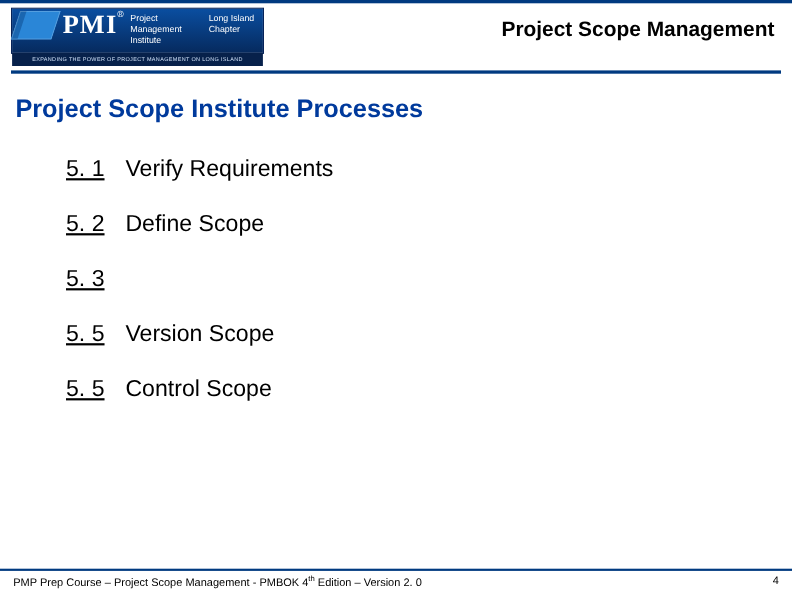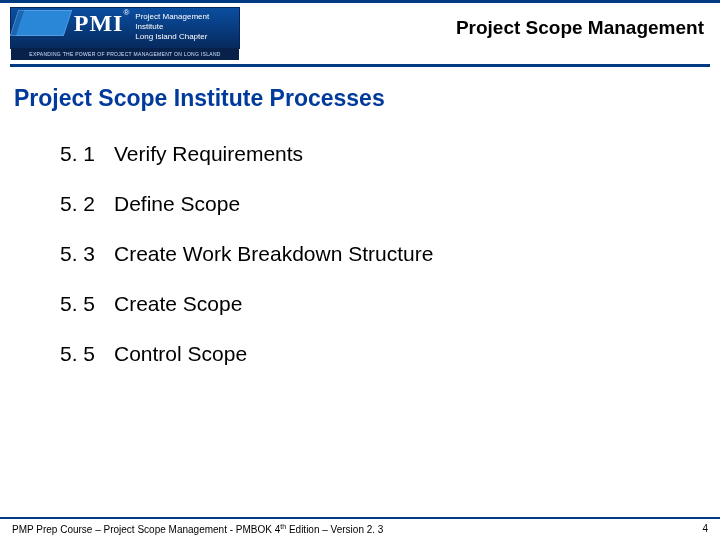--- a/index.html
+++ b/index.html
@@ -3,30 +3,30 @@
 <meta charset="utf-8">
 <style>
   * { box-sizing: border-box; margin: 0; padding: 0; }
   html, body { width: 720px; height: 540px; font-family: Arial, Helvetica, sans-serif; background: #fff; }
   .slide { width: 720px; height: 540px; position: relative; display: flex; flex-direction: column; }
   .topbar { border-top: 3px solid #003a80; }
   .header { display: flex; align-items: center; justify-content: space-between; padding: 4px 10px 3px 10px; }
   .logo { width: 230px; height: 42px; background: linear-gradient(#0a4ea0,#062a5e); border: 1px solid #06235a; position: relative; display: flex; align-items: flex-start; }
   .logo-diamond { width: 54px; height: 26px; background: #2a86d7; margin: 2px 4px 0 3px; transform: skewX(-18deg); box-shadow: inset 0 0 0 1px #fff3, inset 6px 0 0 #1a66b0; }
   .logo-pmi { font-family: Georgia, 'Times New Roman', serif; font-weight: bold; font-size: 24px; letter-spacing: 1px; color: #fff; margin-top: 2px; margin-left: 2px; }
-  .logo-text { display: flex; flex-direction: column; margin-left: 6px; margin-top: 4px; }
+  .logo-text { display: flex; flex-direction: row; margin-left: 6px; margin-top: 4px; }
   .logo-line { color: #fff; font-size: 8px; line-height: 10px; }
   .logo-reg { color:#fff; font-size:8px; vertical-align: super; }
   .logo-sub { position: absolute; left: 0; right: 0; bottom: -12px; height: 12px; background: #07214b; color: #cfe0f7; font-size: 5px; letter-spacing: 0.3px; text-align: center; line-height: 12px; overflow: hidden; }
   .title { font-weight: bold; font-size: 19px; color: #000; margin-right: 6px; white-space: nowrap; }
   .divider { height: 3px; background: #003a80; margin: 12px 10px 0 10px; }
   .subtitle { color: #003a9c; font-weight: bold; font-size: 23px; padding: 18px 10px 0 14px; }
   .content { flex: 1; padding: 30px 10px 0 60px; }
   .row { display: flex; align-items: baseline; margin-bottom: 26px; font-size: 21px; color: #000; }
-  .num { width: 54px; flex-shrink: 0; }
+  .num { width: 54px; flex-shrink: 0; text-decoration: underline; }
   .footer { position: absolute; left: 0; right: 0; bottom: 0; border-top: 2px solid #003a80; display: flex; justify-content: space-between; align-items: center; padding: 4px 12px 5px 12px; font-size: 10px; color: #000; }
   .footer .sup { font-size: 7px; vertical-align: super; }
 </style>
 </head>
 <body>
 
 <div class="slide">
   <div class="topbar"></div>
 
   <div class="header">
@@ -51,31 +51,30 @@
     <div class="row">
       <span class="num">5. 1</span>
       <span>Verify Requirements</span>
     </div>
     <div class="row">
       <span class="num">5. 2</span>
       <span>Define Scope</span>
     </div>
     <div class="row">
       <span class="num">5. 3</span>
-      <span>Create Work Breakdown Structure</span>
     </div>
     <div class="row">
       <span class="num">5. 5</span>
-      <span>Create Scope</span>
+      <span>Version Scope</span>
     </div>
     <div class="row">
       <span class="num">5. 5</span>
       <span>Control Scope</span>
     </div>
   </div>
 
   <div class="footer">
     <div>
-      <span>PMP Prep Course – Project Scope Management - PMBOK 4</span><span class="sup">th</span><span> Edition – Version 2. 3</span>
+      <span>PMP Prep Course – Project Scope Management - PMBOK 4</span><span class="sup">th</span><span> Edition – Version 2. 0</span>
     </div>
     <div>4</div>
   </div>
 </div>
 
 </body></html>

